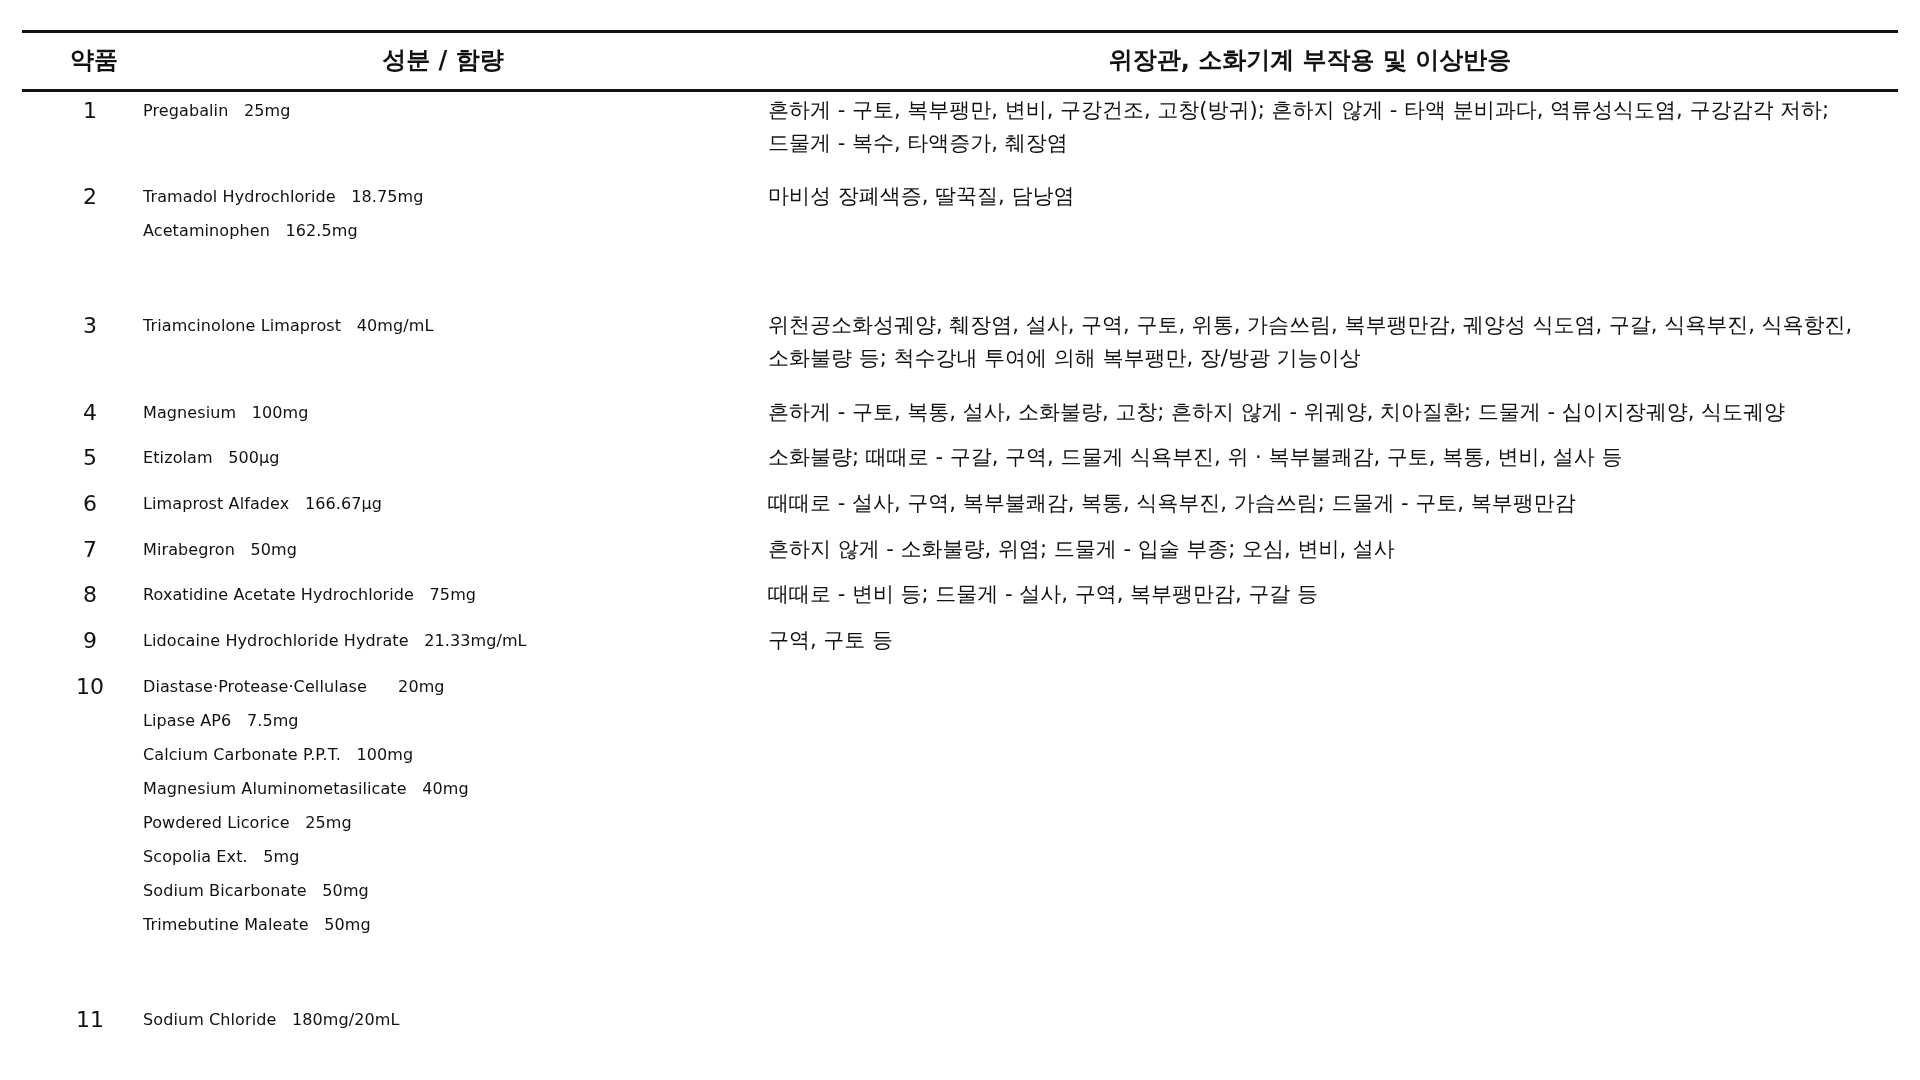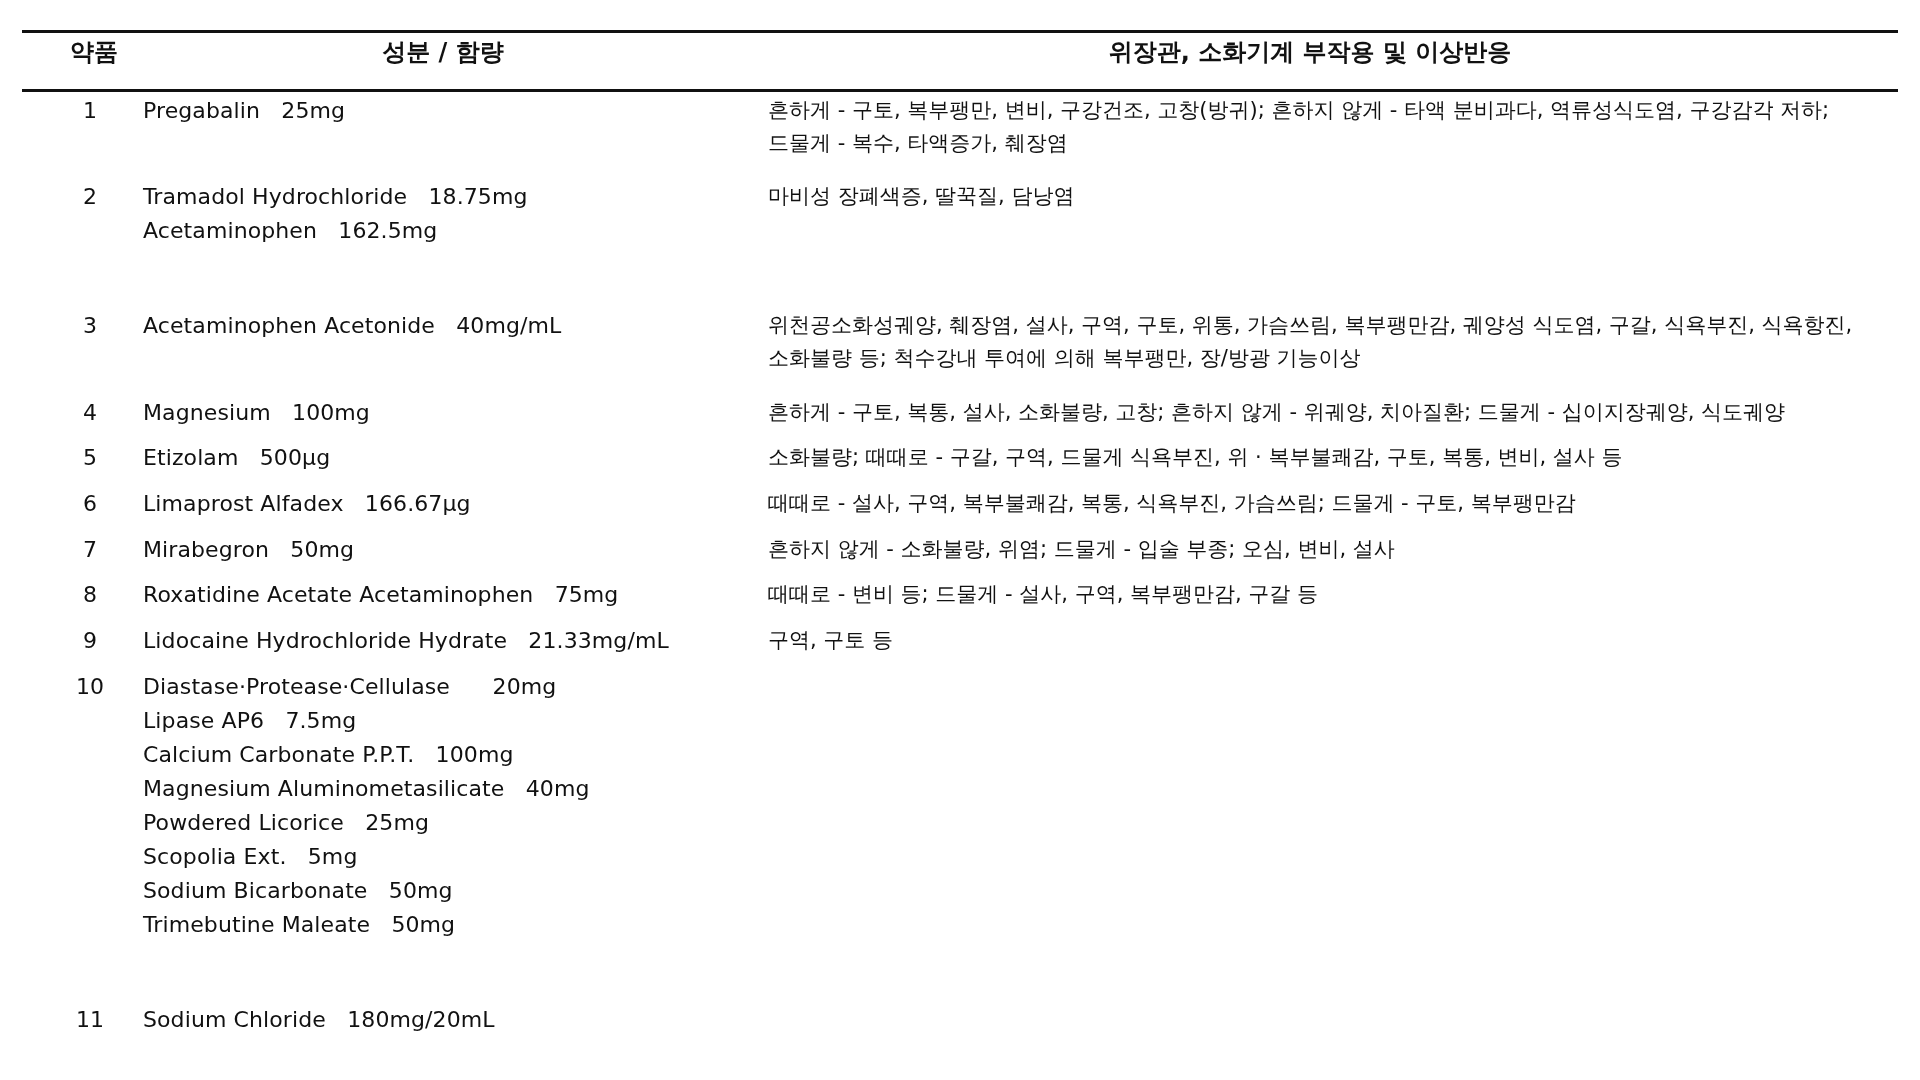--- a/index.html
+++ b/index.html
@@ -5,33 +5,33 @@
   html, body { margin: 0; padding: 0; background: #ffffff; }
   body {
     width: 1920px; height: 1080px; position: relative; overflow: hidden;
     font-family: "DejaVu Sans", "Liberation Sans", sans-serif;
     color: #111111;
   }
   .rule { position: absolute; left: 22px; width: 1876px; background: #111; }
   .rule.top { top: 30px; height: 3px; }
   .rule.mid { top: 89px; height: 3px; }
   .hdr {
-    position: absolute; top: 34px; height: 36px; line-height: 36px;
+    position: absolute; top: 42px; height: 36px; line-height: 36px;
     font-size: 24px; font-weight: bold; text-align: center;
   }
   .hdr.c1 { left: 50px; width: 88px; }
   .hdr.c2 { left: 143px; width: 600px; left: 143px; }
   .hdr.c3 { left: 720px; width: 1180px; }
   .row { position: absolute; left: 0; width: 1920px; }
   .num {
     position: absolute; left: 50px; width: 80px; text-align: center;
     font-size: 22px; line-height: 34px;
   }
   .ingr { position: absolute; left: 143px; width: 560px; }
-  .ingr div { font-size: 22px; line-height: 34px; white-space: pre; letter-spacing: 0.1px; }
+  .ingr div { font-size: 16px; line-height: 34px; white-space: pre; letter-spacing: 0.1px; }
   .desc { position: absolute; left: 720px; width: 1170px; }
   .desc div { font-size: 21px; line-height: 33px; white-space: nowrap; margin-left: 48px; }
 </style>
 </head>
 <body>
 
 <div class="rule top"></div>
 <div class="hdr c1">약품</div>
 <div class="hdr c2">성분 / 함량</div>
 <div class="hdr c3">위장관, 소화기계 부작용 및 이상반응</div>
@@ -55,21 +55,21 @@
     <div>Acetaminophen   162.5mg</div>
   </div>
   <div class="desc">
     <div>마비성 장폐색증, 딸꾹질, 담낭염</div>
   </div>
 </div>
 
 <div class="row" style="top:309px">
   <div class="num">3</div>
   <div class="ingr">
-    <div>Acetaminophen Acetonide   40mg/mL</div>
+    <div>Triamcinolone Limaprost   40mg/mL</div>
   </div>
   <div class="desc">
     <div>위천공소화성궤양, 췌장염, 설사, 구역, 구토, 위통, 가슴쓰림, 복부팽만감, 궤양성 식도염, 구갈, 식욕부진, 식욕항진,</div>
     <div>소화불량 등; 척수강내 투여에 의해 복부팽만, 장/방광 기능이상</div>
   </div>
 </div>
 
 <div class="row" style="top:396px">
   <div class="num">4</div>
   <div class="ingr">
@@ -106,21 +106,21 @@
     <div>Mirabegron   50mg</div>
   </div>
   <div class="desc">
     <div>흔하지 않게 - 소화불량, 위염; 드물게 - 입술 부종; 오심, 변비, 설사</div>
   </div>
 </div>
 
 <div class="row" style="top:578px">
   <div class="num">8</div>
   <div class="ingr">
-    <div>Roxatidine Acetate Acetaminophen   75mg</div>
+    <div>Roxatidine Acetate Hydrochloride   75mg</div>
   </div>
   <div class="desc">
     <div>때때로 - 변비 등; 드물게 - 설사, 구역, 복부팽만감, 구갈 등</div>
   </div>
 </div>
 
 <div class="row" style="top:624px">
   <div class="num">9</div>
   <div class="ingr">
     <div>Lidocaine Hydrochloride Hydrate   21.33mg/mL</div>

